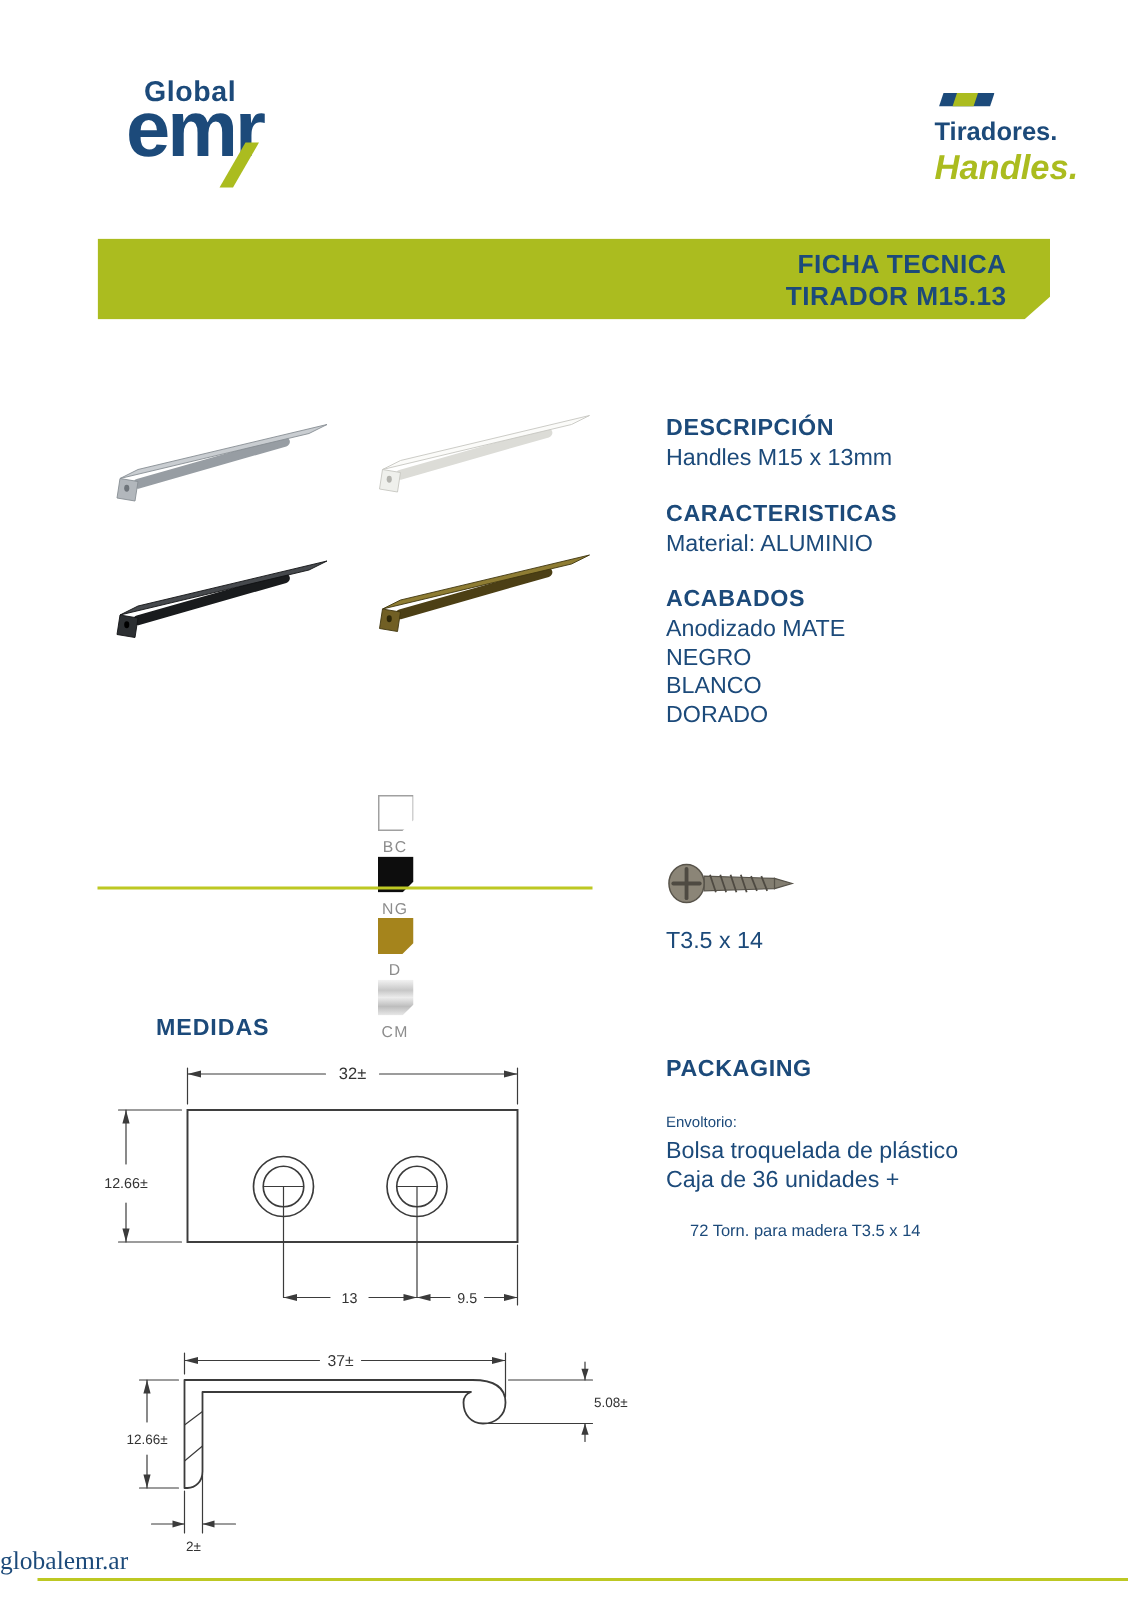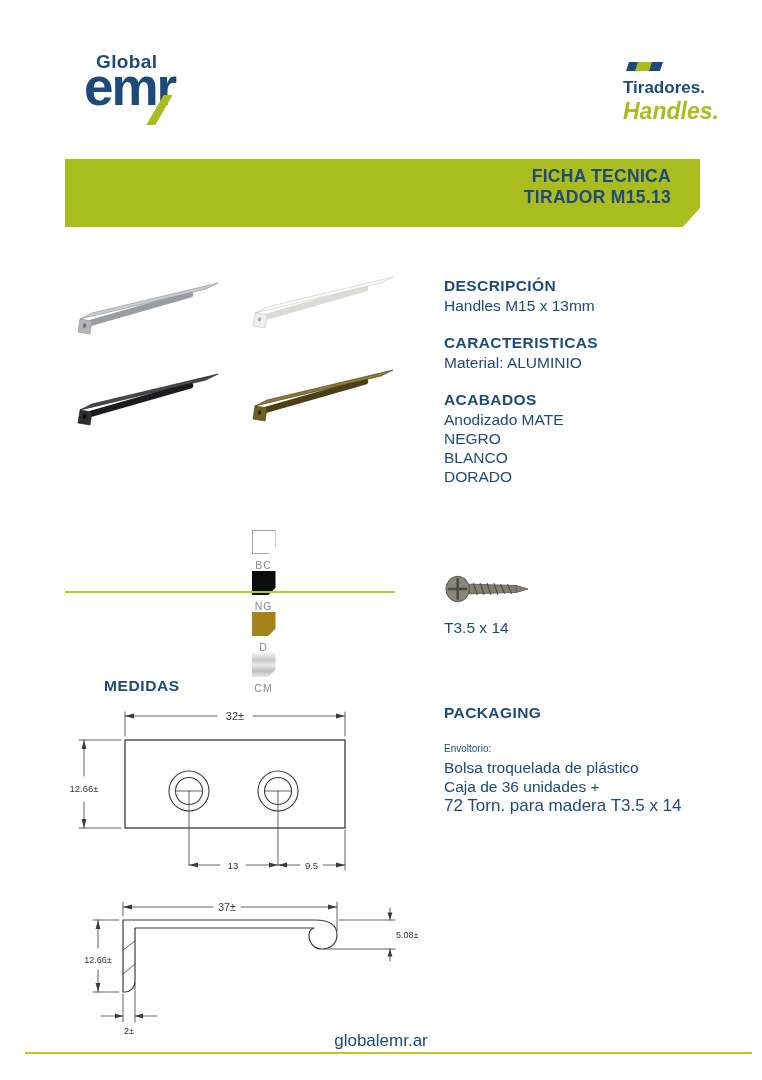--- a/index.html
+++ b/index.html
@@ -13,21 +13,21 @@
   .logo-global{left:96px;top:51px;font-size:19px;font-weight:bold;letter-spacing:.4px;}
   .logo-emr{left:84px;top:60px;font-size:53px;font-weight:bold;letter-spacing:-2px;line-height:1;}
   .logo-slash{left:155px;top:95px;width:9px;height:30px;background:var(--green,#abbc1f);transform:skewX(-30deg);}
   .tagline{left:623px;top:62px;width:110px;}
   .tagline svg{display:block;}
   .tagline-primary{font-size:17px;font-weight:bold;margin-top:7px;line-height:1.15;}
   .tagline-secondary{font-size:23px;font-weight:bold;font-style:italic;color:var(--green,#abbc1f);line-height:1.15;}
 
   
   .banner{
-    left:65px;top:159px;width:635px;height:68px;background:var(--green,#abbc1f);
+    left:65px;top:159px;width:635px;height:54px;background:var(--green,#abbc1f);
     clip-path:polygon(0 0,100% 0,100% 72%,97.3% 100%,0 100%);
     text-align:right;padding:7px 29px 0 0;box-sizing:border-box;
     font-size:17.5px;font-weight:bold;line-height:21px;letter-spacing:.3px;
   }
 
   
   .col-right{left:444px;top:268px;width:300px;}
   .sec{margin-bottom:18px;}
   .sec h3{margin:0 0 1px 0;font-size:15.5px;font-weight:bold;letter-spacing:.4px;line-height:19px;}
   .sec p{margin:0;font-size:15.5px;line-height:19px;}
@@ -48,21 +48,21 @@
   .complementos h3{margin:0;font-size:15.5px;font-weight:bold;letter-spacing:.4px;line-height:19px;}
   .screw{margin-top:16px;display:block;}
   .comp-item{margin-top:13px;font-size:15.5px;}
 
   
   .medidas-heading{left:104px;top:677px;font-size:15.5px;font-weight:bold;letter-spacing:.6px;}
   .drawing{stroke:var(--draw,#3b3b3b);}
   .drawing text{stroke:none;fill:#333333;font-family:"Liberation Sans",sans-serif;}
 
   
-  .footer-url{left:0;right:0;top:1031px;text-align:center;font-size:17px;color:var(--navy,#1c4a7a);text-decoration:none;}
+  .footer-url{left:0;right:0;top:1031px;font-size:17px;color:var(--navy,#1c4a7a);text-decoration:none;font-family:Liberation Serif, serif;}
   .rule-footer{left:25px;top:1052px;width:727px;}
 </style>
 </head>
 <body>
 
 <svg width="0" height="0" style="position:absolute" aria-hidden="true">
   <defs>
     <symbol id="handle-shape" viewBox="0 0 165 62">
       <line x1="26" y1="45.5" x2="124" y2="17.5" stroke="var(--lip,#999)" stroke-width="6.5" stroke-linecap="round"></line>
       <polygon points="14,42 140,12 152,6 26,36" fill="var(--top,#ccc)" stroke="var(--edge,#aaa)" stroke-width="0.6"></polygon>
@@ -225,19 +225,19 @@
     <text x="33" y="74.5" font-size="9" text-anchor="middle">12.66±</text>
     <text x="331" y="50" font-size="9" text-anchor="start">5.08±</text>
     <text x="64" y="146" font-size="9" text-anchor="middle">2±</text>
   </svg>
 
   <div class="abs" style="left:444px;top:703px;width:300px">
     <h3 style="margin:0 0 17px 0;font-size:15.5px;letter-spacing:.4px;line-height:19px">PACKAGING</h3>
     <p style="margin:0;font-size:10px;line-height:19px">Envoltorio:</p>
     <p style="margin:0;font-size:15.5px;line-height:19px">Bolsa troquelada de plástico</p>
     <p style="margin:0;font-size:15.5px;line-height:19px">Caja de 36 unidades +</p>
-    <p style="margin:0;font-size:17px;line-height:19px">72 Torn. para madera T3.5 x 14</p>
+    <p style="margin:16px;font-size:11px;line-height:19px">72 Torn. para madera T3.5 x 14</p>
   </div>
 
   <a class="abs footer-url" href="#">globalemr.ar</a>
   <div class="abs rule-green rule-footer"></div>
 
 </div>
 
 </body></html>

